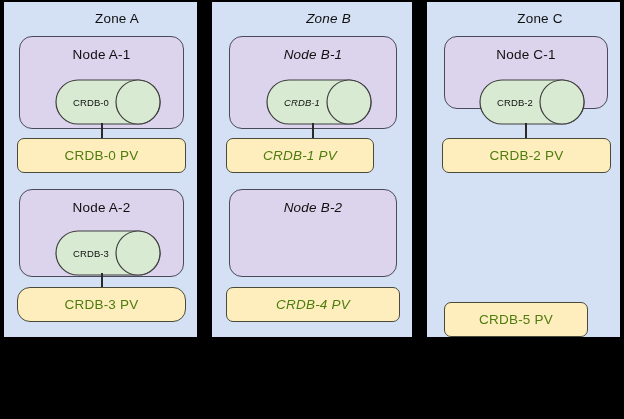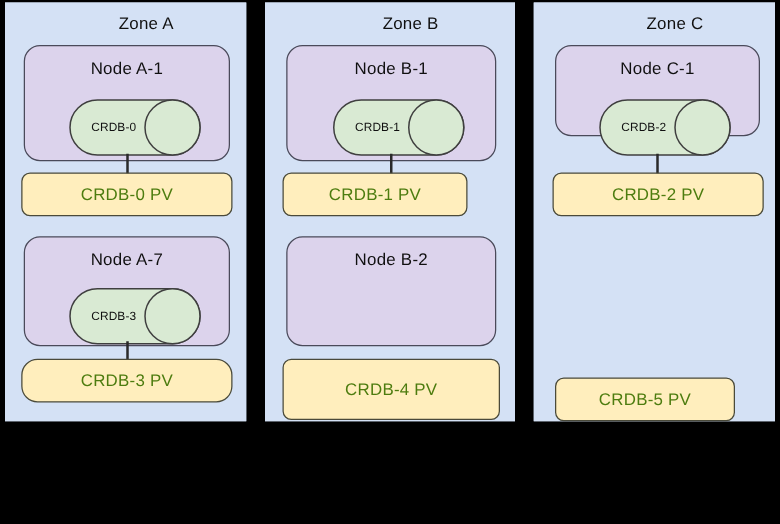--- a/index.html
+++ b/index.html
@@ -129,37 +129,37 @@
         <div class="cyl-label">CRDB-0</div>
       </div>
     </div>
     <div class="connector" style="left:96px; top:120px; height:17px;"></div>
 
     <div class="pv" style="left:12px; top:135px; width:169px; height:35px;">
       <span class="pv-label">CRDB-0 PV</span>
     </div>
 
     <div class="node" style="left:14px; top:186px; width:165px; height:88px;">
-      <div class="node-title">Node A-7</div>
+      <div class="node-title">Node A-2</div>
       <div class="cylinder" style="left:35px; top:40px; width:106px; height:46px;">
         <svg width="106" height="46" viewBox="0 0 106 46">
           <path d="M23,1 L83,1 A22,22 0 0 1 83,45 L23,45 A22,22 0 0 1 23,1 Z" fill="#d9ead3" stroke="#3f3f3f" stroke-width="1.2"></path>
           <circle cx="83" cy="23" r="22" fill="#d9ead3" stroke="#3f3f3f" stroke-width="1.2"></circle>
         </svg>
         <div class="cyl-label">CRDB-3</div>
       </div>
     </div>
     <div class="connector" style="left:96px; top:270px; height:16px;"></div>
 
     <div class="pv" style="left:12px; top:284px; width:169px; height:35px;border-radius:13px;">
       <span class="pv-label">CRDB-3 PV</span>
     </div>
   </div>
 
-  <div class="zone" style="left:212px; top:2px; width:200px; height:335px;">
+  <div class="zone" style="left:212px; top:2px; width:200px; height:335px;font-style:italic;">
     <div class="zone-title">Zone B</div>
 
     <div class="node" style="left:16px; top:33px; width:168px; height:93px;">
       <div class="node-title">Node B-1</div>
       <div class="cylinder" style="left:36px; top:42px; width:106px; height:46px;">
         <svg width="106" height="46" viewBox="0 0 106 46">
           <path d="M23,1 L83,1 A22,22 0 0 1 83,45 L23,45 A22,22 0 0 1 23,1 Z" fill="#d9ead3" stroke="#3f3f3f" stroke-width="1.2"></path>
           <circle cx="83" cy="23" r="22" fill="#d9ead3" stroke="#3f3f3f" stroke-width="1.2"></circle>
         </svg>
         <div class="cyl-label">CRDB-1</div>
@@ -168,21 +168,21 @@
     <div class="connector" style="left:99px; top:120px; height:17px;"></div>
 
     <div class="pv" style="left:13px; top:135px; width:148px; height:35px;">
       <span class="pv-label">CRDB-1 PV</span>
     </div>
 
     <div class="node" style="left:16px; top:186px; width:168px; height:88px;">
       <div class="node-title">Node B-2</div>
     </div>
 
-    <div class="pv" style="left:13px; top:284px; width:174px; height:49px;">
+    <div class="pv" style="left:13px; top:284px; width:174px; height:35px;">
       <span class="pv-label">CRDB-4 PV</span>
     </div>
   </div>
 
   <div class="zone" style="left:427px; top:2px; width:193px; height:335px;">
     <div class="zone-title">Zone C</div>
 
     <div class="node" style="left:16px; top:33px; width:164px; height:73px;padding-left:38px;">
       <div class="node-title">Node C-1</div>
       <div class="cylinder" style="left:34px; top:42px; width:106px; height:46px;">

